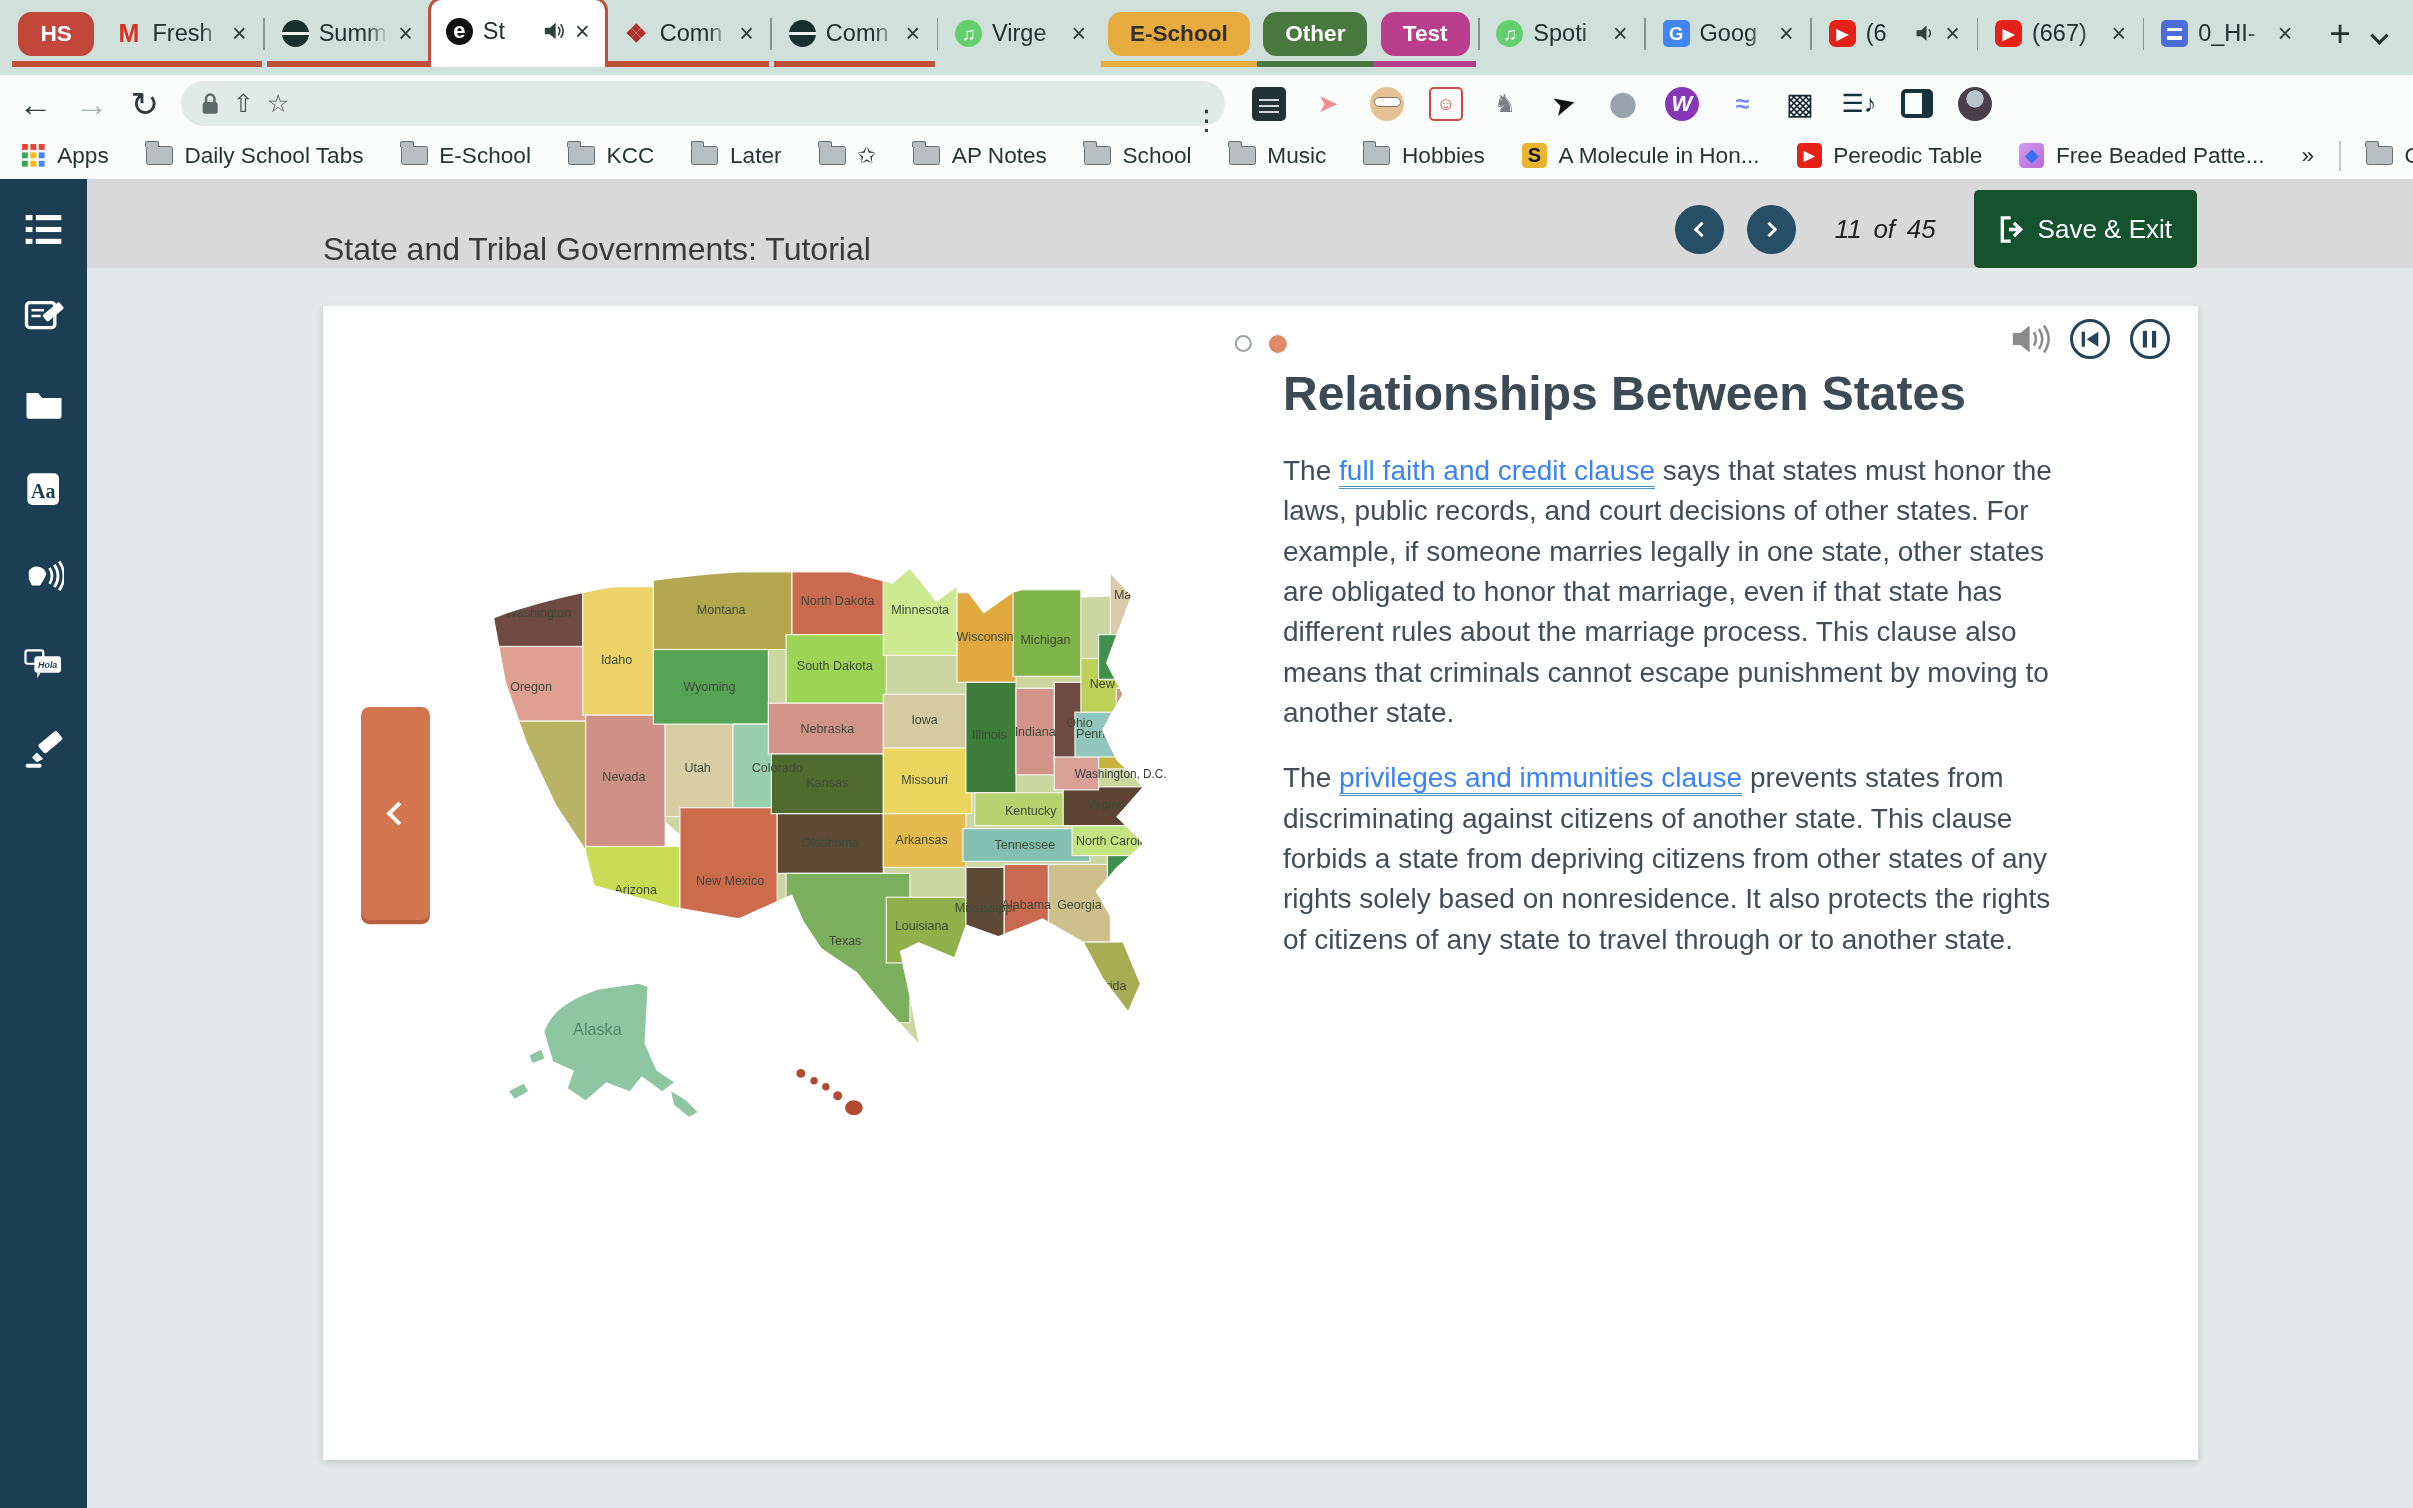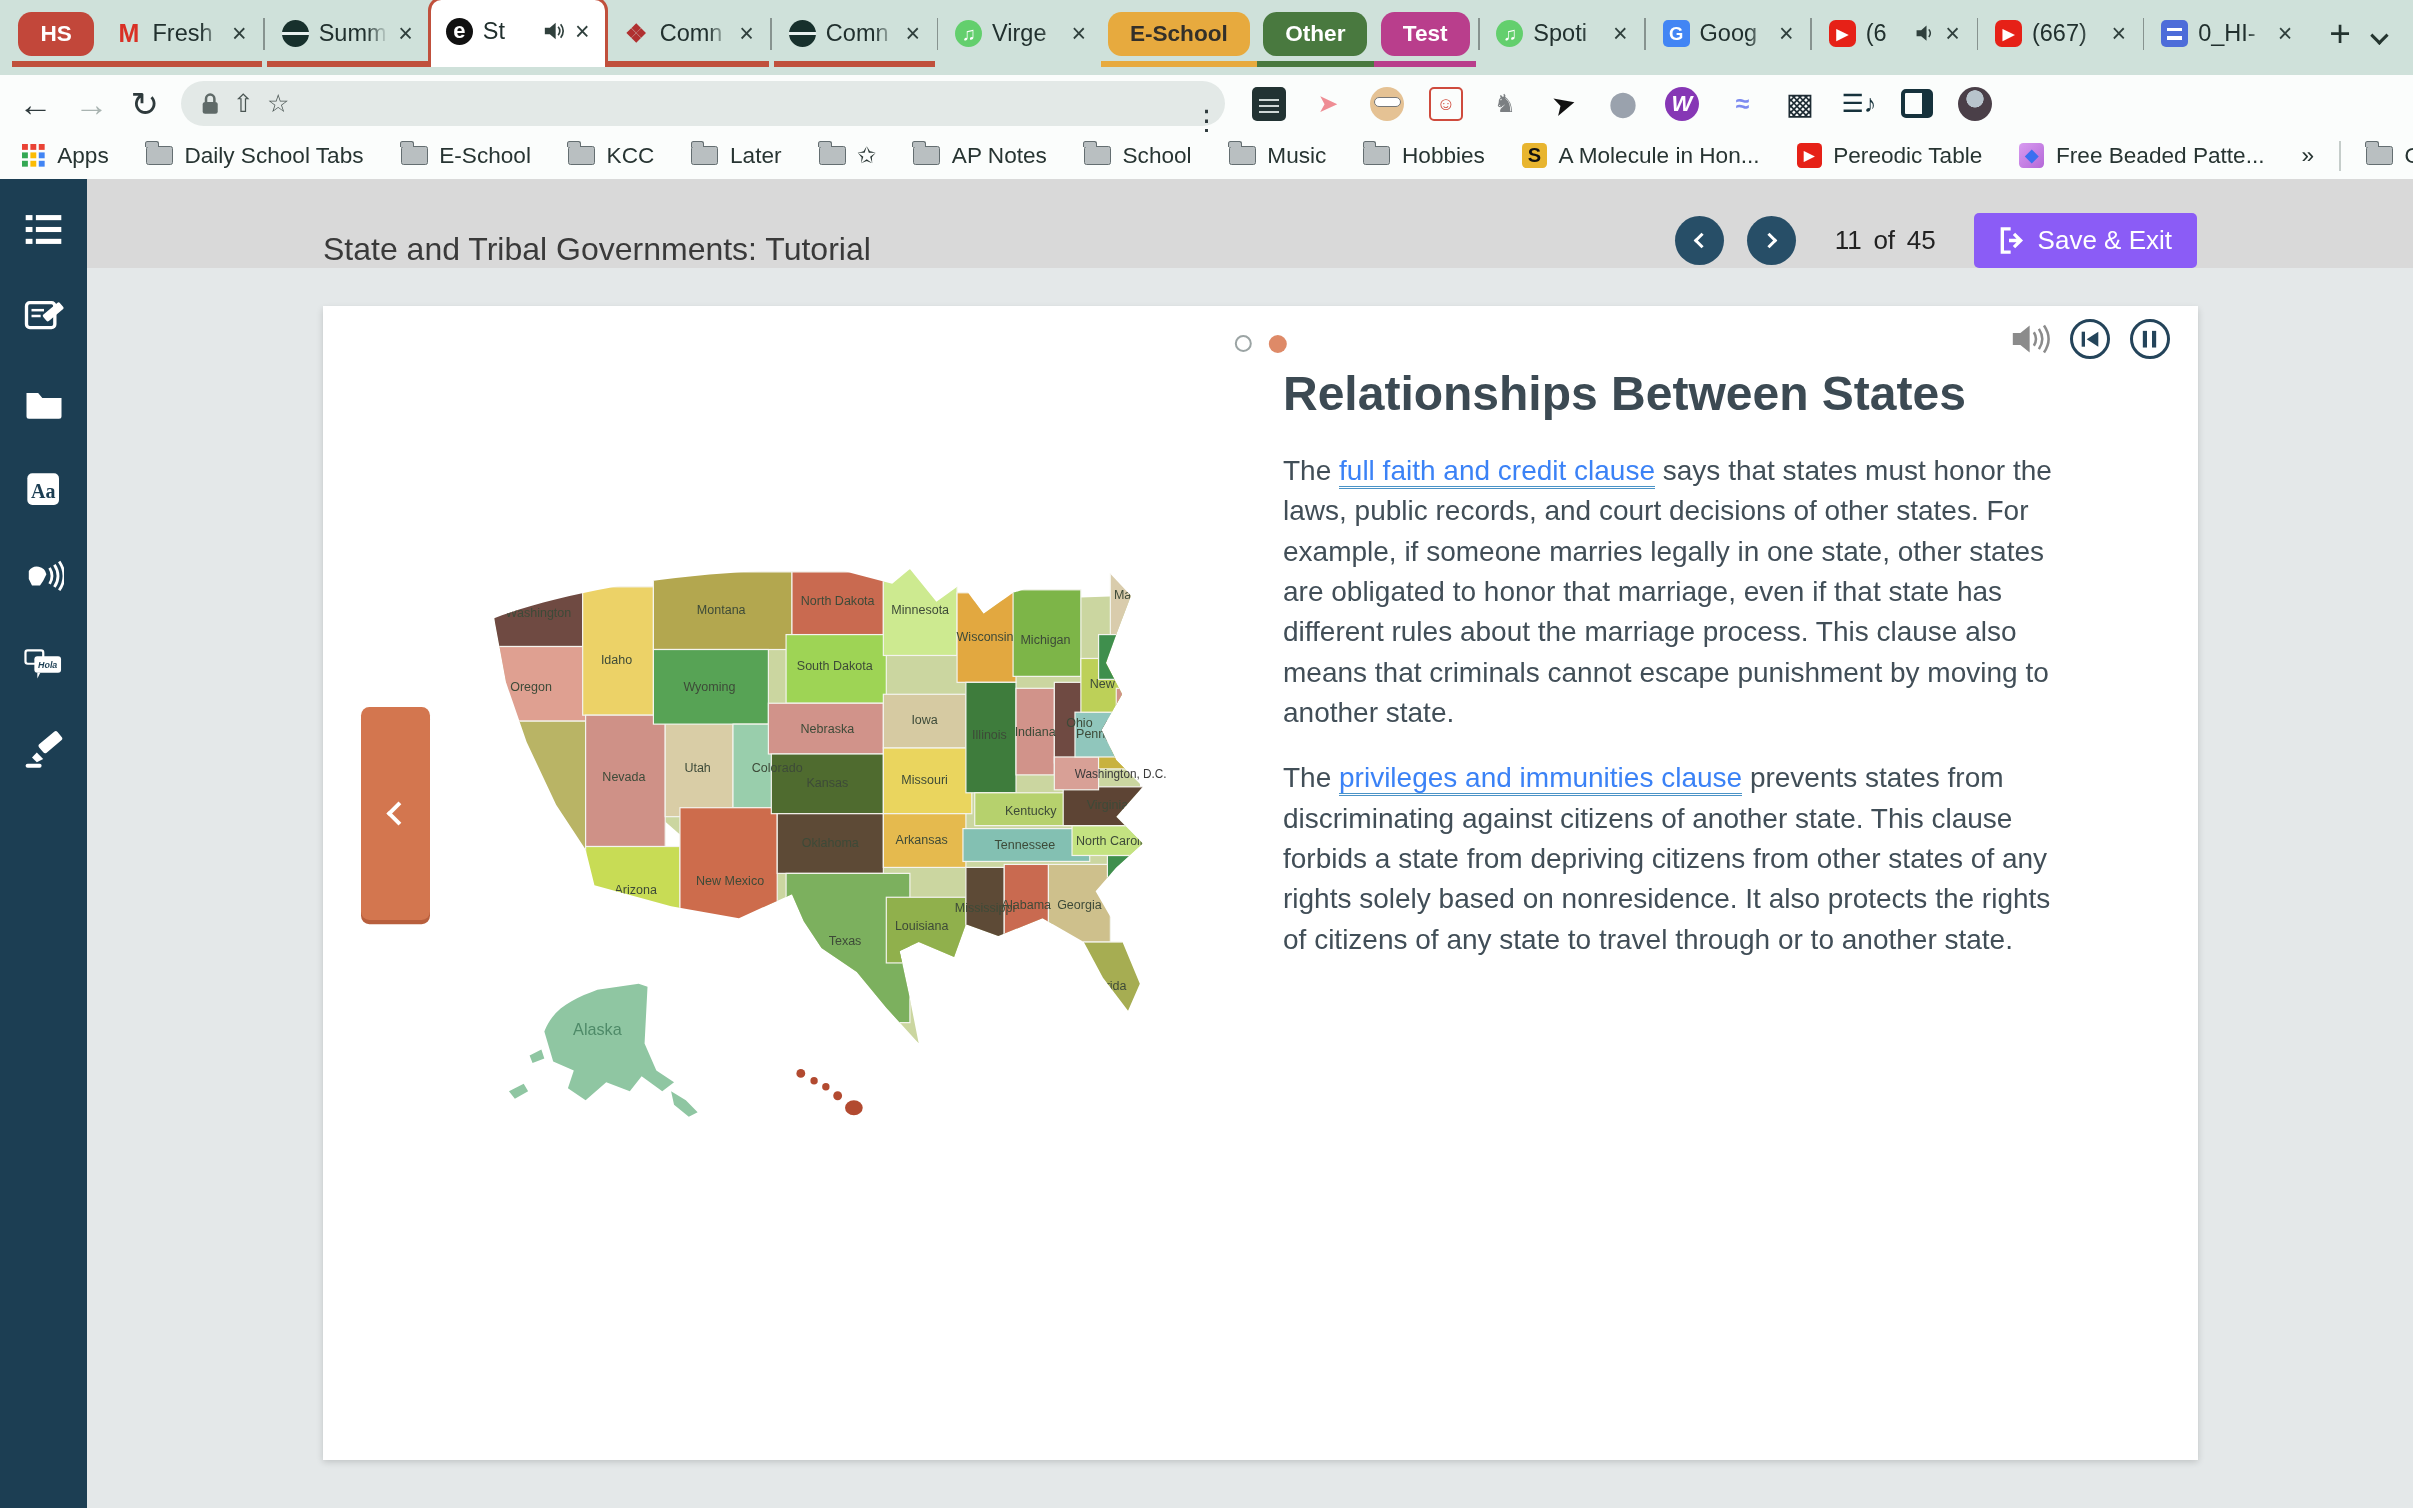--- a/index.html
+++ b/index.html
@@ -111,22 +111,22 @@
   .sideic { width:40px; height:40px; display:flex; align-items:center; justify-content:center; }
   .appheader { position:absolute; left:87px; top:0; width:2326px; height:89px; background:#d9d9d9;
                display:flex; align-items:flex-end; }
   .apptitle { margin-left:236px; font-size:32px; color:#3a3a3a; }
   .hdr-right { margin-left:auto; margin-right:216px; display:flex; align-items:center; gap:23.5px; }
   .circbtn { width:49px; height:49px; border-radius:50%; background:#274e67; display:flex;
              align-items:center; justify-content:center; }
   .circbtn .chev { width:11px; height:11px; border-color:#fff; border-width:3.4px; }
   .chev.left { transform:rotate(45deg); margin-left:5px; }
   .chev.right { transform:rotate(-135deg); margin-right:5px; }
-  .pagecount { font-size:26px; color:#222; display:flex; gap:11.7px; margin:0 15px; }
-  .saveexit { height:55px; background:#8b5cf6; border-radius:5px; color:#fff; font-size:26px;
+  .pagecount { font-size:26px; color:#222; display:flex; gap:11.7px; margin:0 15px;font-style:italic; }
+  .saveexit { height:78px; background:#14532d; border-radius:5px; color:#fff; font-size:26px;
               display:flex; align-items:center; gap:13.4px; padding:0 25px; }
 
   
   .card { position:absolute; left:323px; top:127px; width:1875px; height:1154px; background:#fff;
           box-shadow:0 2.5px 6.7px rgba(0,0,0,.16); }
   .dots { position:absolute; left:50%; top:28.5px; transform:translateX(-50%); display:flex;
           gap:17px; align-items:center; }
   .dot { width:18.4px; height:18.4px; border-radius:50%; }
   .dot.hollow { border:2.5px solid #9ba4a4; background:#fff; width:17px; height:17px; }
   .dot.fill { background:#de8a68; }

